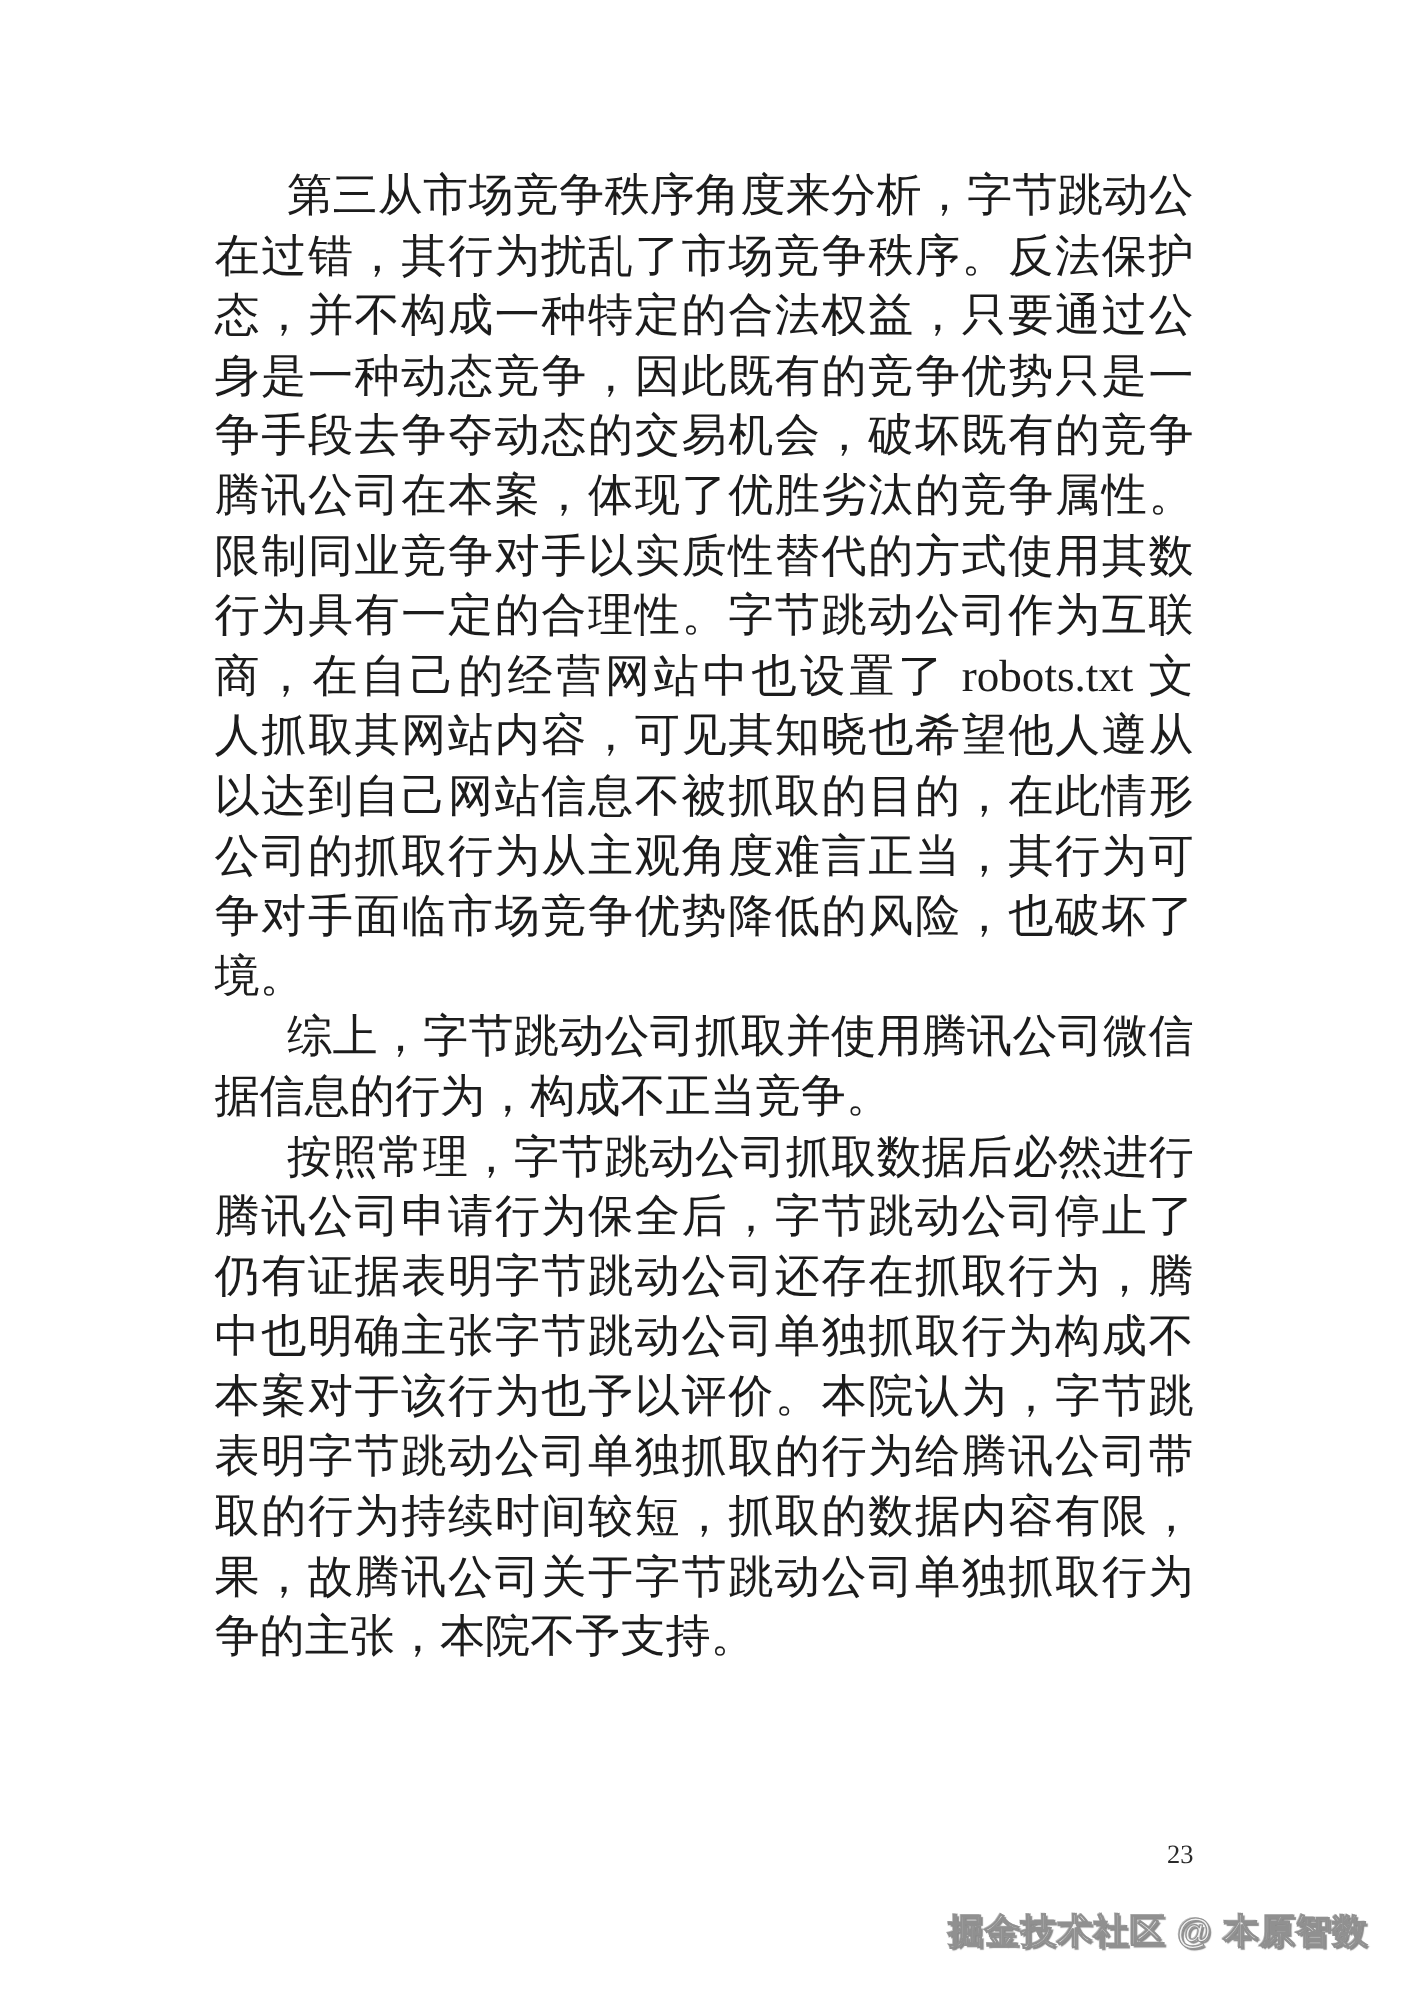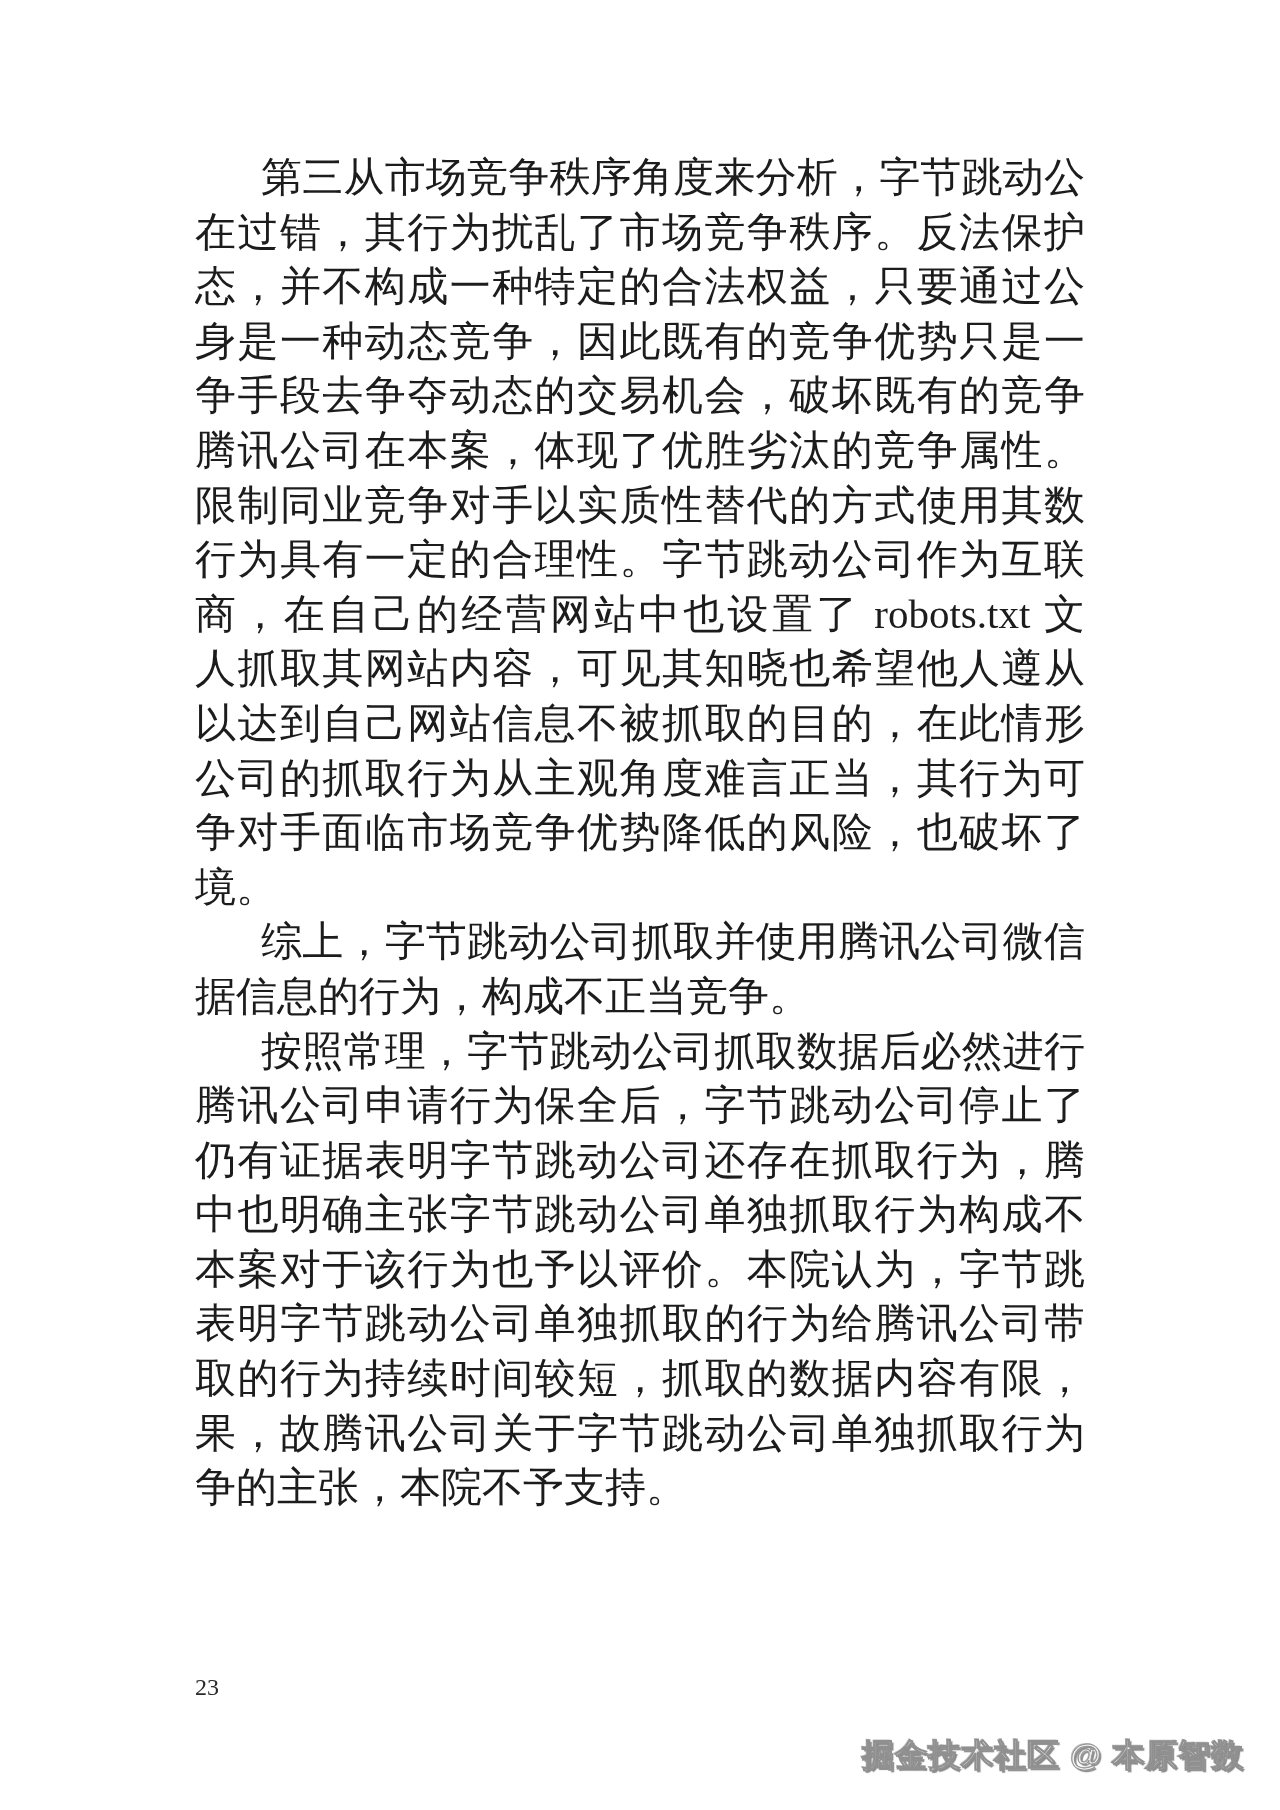--- a/index.html
+++ b/index.html
@@ -34,21 +34,21 @@
     text-indent: 66px;
   }
   .line.end {
     text-align-last: left;
   }
   .page-number {
     position: absolute;
     left: 195px;
     top: 1674px;
     width: 890px;
-    text-align: left;
+    text-align: right;
     font-size: 24px;
     color: #2a2a2a;
   }
   .watermark {
     position: absolute;
     right: 36px;
     top: 1734px;
     font-size: 32px;
     font-weight: bold;
     font-family: "Liberation Sans", "DejaVu Sans", sans-serif;

